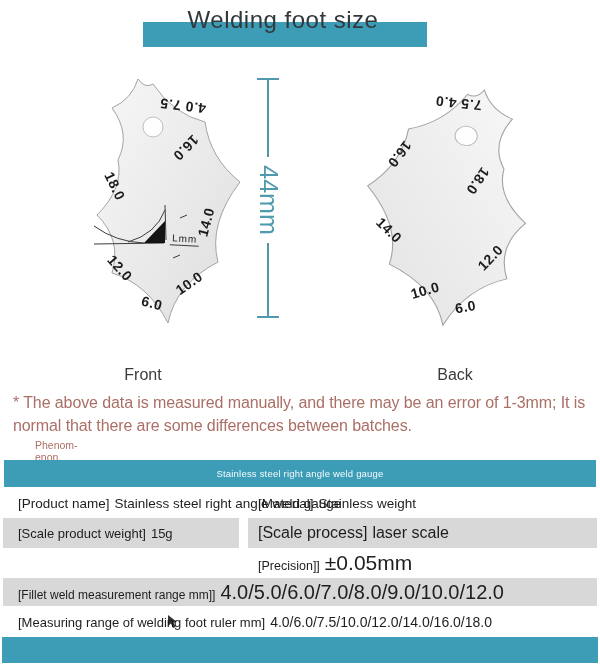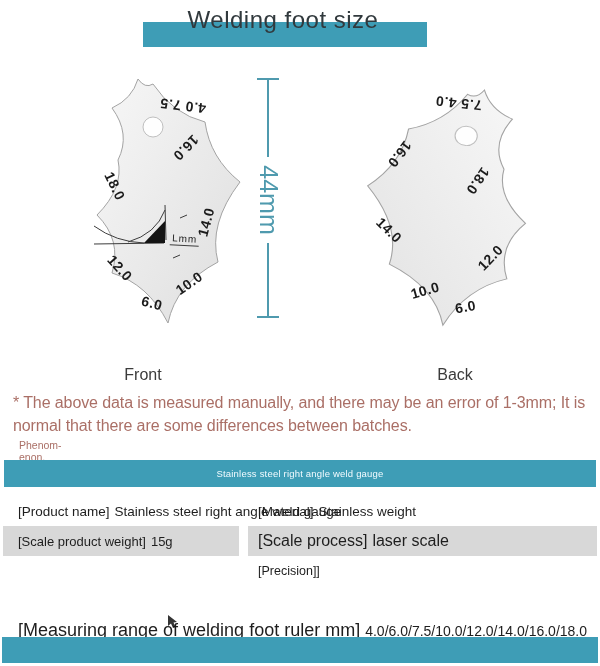--- a/index.html
+++ b/index.html
@@ -52,48 +52,48 @@
   .hdim .s2{right:2px;width:58px;}
   .hdim .dlabel{position:absolute;left:87px;top:8px;transform:translate(-50%,-50%);
         font-size:25px;color:var(--dim_line);white-space:nowrap;}
   .caption{position:absolute;top:366px;width:100px;text-align:center;font-size:16px;color:#3b3b3b;}
   .cap-front{left:93px;}
   .cap-back{left:405px;}
 
   
   .note{position:absolute;left:13px;top:392px;width:578px;color:var(--note_text);}
   .note .body{font-size:16px;line-height:1.42;letter-spacing:-.1px;}
-  .note .cont{font-size:10.5px;line-height:1.12;margin-left:6px;margin-top:3px;}
+  .note .cont{font-size:10.5px;line-height:1.12;margin-left:22px;margin-top:3px;}
 
   
   .spec-banner{position:absolute;left:4px;top:460px;width:592px;height:27px;background:var(--teal);
        display:flex;align-items:center;justify-content:center;}
   .spec-banner span{font-size:9.5px;color:#f2fbff;letter-spacing:.2px;}
-  .row{position:absolute;left:0;width:493px;margin-top:8px;}
+  .row{position:absolute;left:0;width:493px;}
   .r1{top:487px;height:31px;}
   .r2{top:518px;height:30px;}
   .r3{top:548px;height:30px;}
   .r4{top:578px;height:28px;}
   .r5{top:606px;height:31px;}
   .gbg{position:absolute;top:0;bottom:0;background:var(--row_gray);}
   .gbgL{left:3px;width:236px;}
   .gbgR{left:248px;width:349px;}
   .gbgF{left:3px;width:594px;}
   .cell{position:absolute;top:50%;transform:translateY(-50%);display:flex;align-items:baseline;gap:5px;white-space:nowrap;}
   .cL{left:18px;}
   .cR{left:258px;}
   .r1 .lab,.r1 .val{font-size:13.5px;}
   .r2 .cL .lab,.r2 .cL .val{font-size:13px;}
   .r2 .cR .lab,.r2 .cR .val{font-size:16px;}
   .r3 .cL .lab,.r3 .cL .val{font-size:11.5px;}
   .r3 .cR .lab{font-size:12.5px;}
   .r3 .cR .val{font-size:21px;}
   .r4 .lab{font-size:12px;}
   .r4 .val{font-size:20px;}
-  .r5 .lab{font-size:18px;}
+  .r5 .lab{font-size:13px;}
   .r5 .val{font-size:14px;}
 
   .bottom-bar{position:absolute;left:2px;top:637px;width:596px;height:26px;background:var(--teal);}
   .cursor{position:absolute;left:167px;top:614px;z-index:3;}
 </style>
 </head>
 <body>
 
 <div class="canvas">
 
@@ -195,23 +195,31 @@
     </div>
     <div class="cell cR">
       <span class="lab">[Scale process]</span>
       <span class="val">laser scale</span>
     </div>
   </div>
 
   <div class="row r3">
     <div class="cell cR">
       <span class="lab">[Precision]]</span>
-    </div>
-  </div>
-
+      <span class="val">±0.05mm</span>
+    </div>
+  </div>
+
+  <div class="row r4">
+    <div class="gbg gbgF"></div>
+    <div class="cell cL">
+      <span class="lab">[Fillet weld measurement range mm]]</span>
+      <span class="val">4.0/5.0/6.0/7.0/8.0/9.0/10.0/12.0</span>
+    </div>
+  </div>
 
   <div class="row r5">
     <div class="cell cL">
       <span class="lab">[Measuring range of welding foot ruler mm]</span>
       <span class="val">4.0/6.0/7.5/10.0/12.0/14.0/16.0/18.0</span>
     </div>
   </div>
 
   <svg class="cursor" width="12" height="16">
     <polygon points="1,1 1,12 4,9.5 6,14 8.5,13 6.5,8.5 10,8" fill="#111" opacity="0.85"></polygon>

